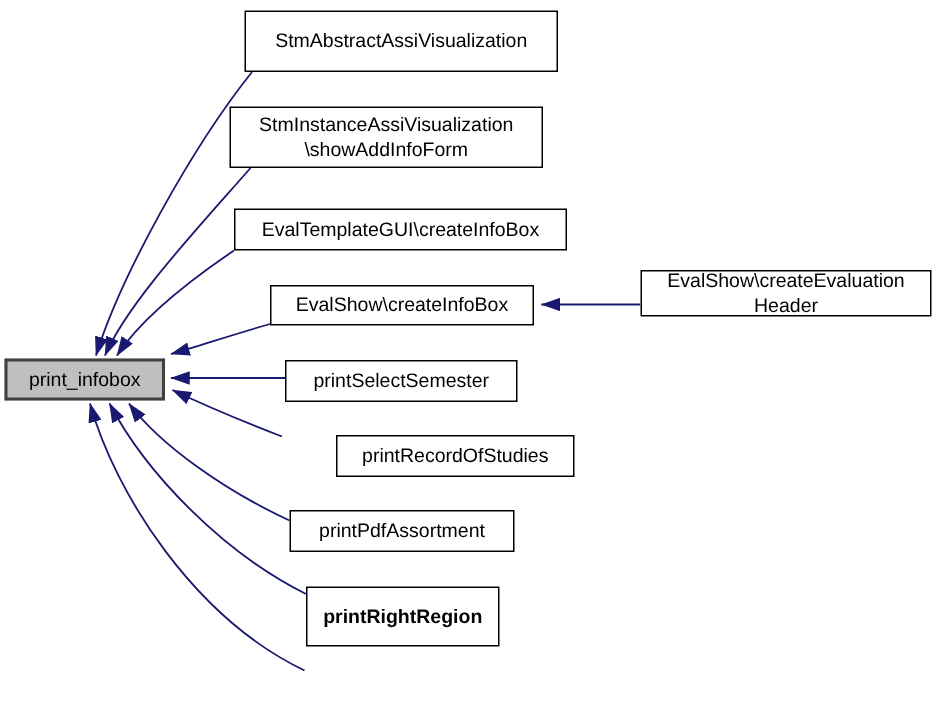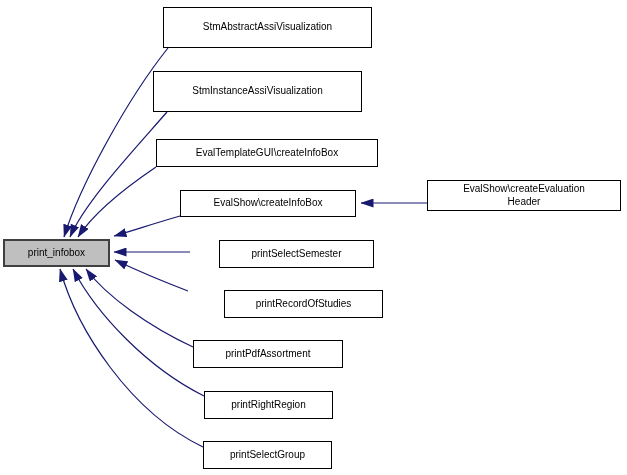--- a/index.html
+++ b/index.html
@@ -28,21 +28,21 @@
   }
   .node {
     position: absolute;
     box-sizing: border-box;
     background: var(--node-fill, #ffffff);
     border: 1px solid var(--node-border, #000000);
     display: flex;
     flex-direction: column;
     justify-content: center;
     align-items: center;
-    font-size: 10px;
+    font-size: 13px;
     line-height: 1.28;
     color: #000000;
     white-space: nowrap;
     cursor: pointer;
   }
   .node.highlighted {
     background: var(--highlight-fill, #bfbfbf);
     border: 2px solid #404040;
     cursor: default;
   }
@@ -72,39 +72,37 @@
       <path d="M427,203 L361,203" class="edge" marker-end="url(#arrow)"></path>
     </svg>
     <div class="node highlighted" style="left: 3px; top: 239px; width: 107px; height: 28px;">
       <div class="node-line">print_infobox</div>
     </div>
     <div class="node" style="left: 163px; top: 7px; width: 209px; height: 41px;">
       <div class="node-line">StmAbstractAssiVisualization</div>
     </div>
     <div class="node" style="left: 153px; top: 71px; width: 209px; height: 41px;">
       <div class="node-line">StmInstanceAssiVisualization</div>
+      <div class="node-line">\showAddInfoForm</div>
     </div>
     <div class="node" style="left: 156px; top: 139px; width: 222px; height: 28px;">
       <div class="node-line">EvalTemplateGUI\createInfoBox</div>
     </div>
     <div class="node" style="left: 180px; top: 190px; width: 176px; height: 27px;">
       <div class="node-line">EvalShow\createInfoBox</div>
     </div>
     <div class="node" style="left: 427px; top: 180px; width: 194px; height: 31px;">
       <div class="node-line">EvalShow\createEvaluation</div>
       <div class="node-line">Header</div>
     </div>
-    <div class="node" style="left: 190px; top: 240px; width: 155px; height: 28px; margin-left: 29px;">
+    <div class="node" style="left: 190px; top: 240px; width: 155px; height: 28px;">
       <div class="node-line">printSelectSemester</div>
     </div>
     <div class="node" style="left: 188px; top: 290px; width: 159px; height: 28px; margin-left: 36px;">
       <div class="node-line">printRecordOfStudies</div>
     </div>
     <div class="node" style="left: 193px; top: 340px; width: 150px; height: 28px;">
       <div class="node-line">printPdfAssortment</div>
     </div>
-    <div class="node" style="left: 204px; top: 391px; width: 129px; height: 28px;">
+    <div class="node" style="left: 204px; top: 391px; width: 129px; height: 40px; font-weight: bold;">
       <div class="node-line">printRightRegion</div>
-    </div>
-    <div class="node" style="left: 203px; top: 441px; width: 129px; height: 28px;">
-      <div class="node-line">printSelectGroup</div>
     </div>
   </div>
 
 </body></html>

